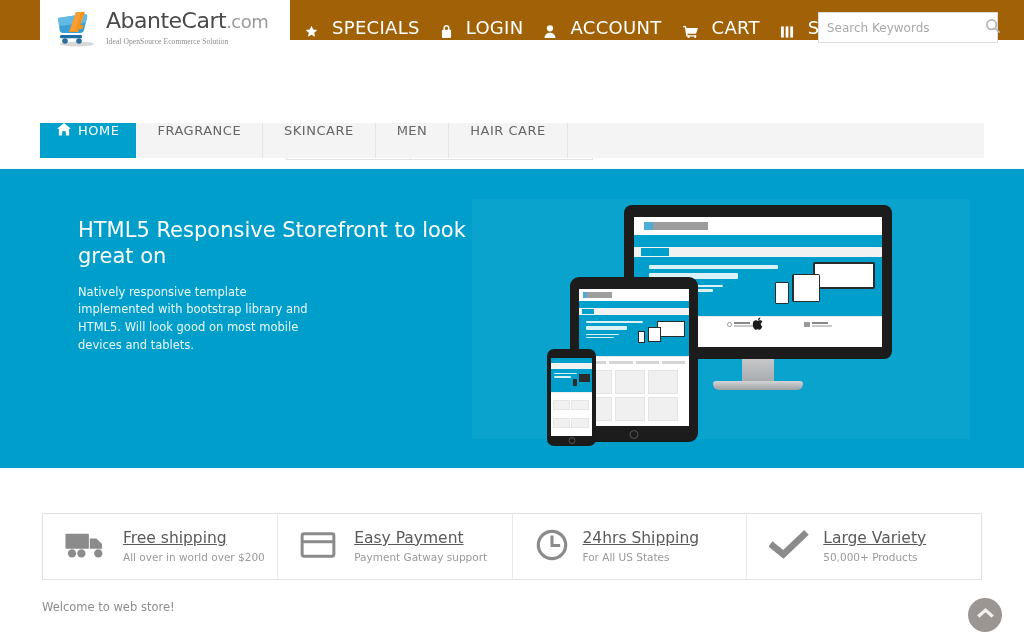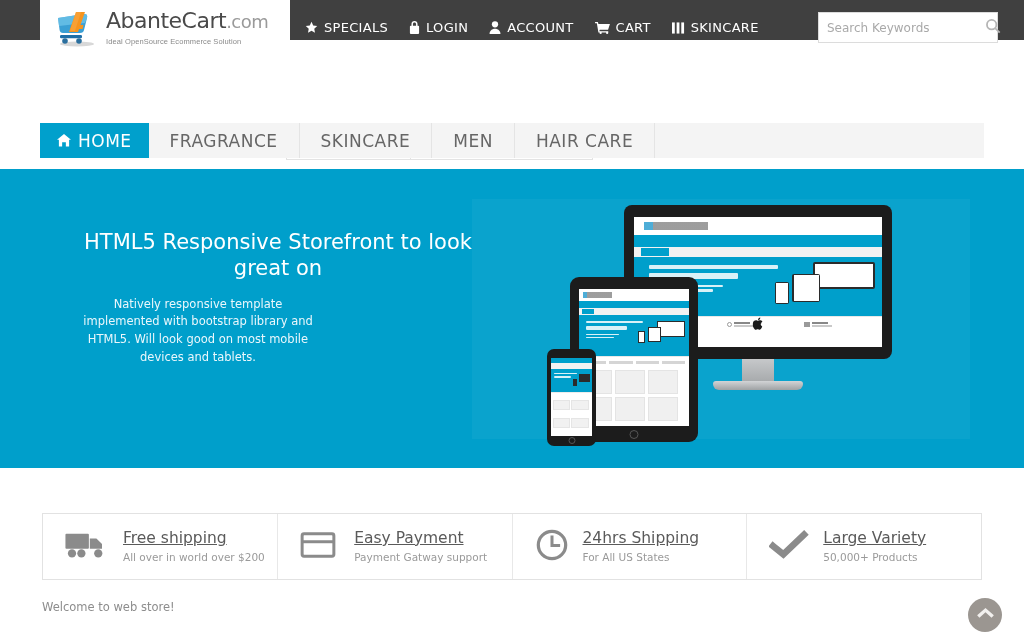--- a/index.html
+++ b/index.html
@@ -8,46 +8,46 @@
     font-family: "Liberation Sans", sans-serif;
     background: #ffffff;
     overflow: hidden;
   }
 
   .page { position: relative; width: 1024px; height: 640px; background: #fff; }
 
   
   .topbar {
     position: absolute; left: 0; top: 0; width: 1024px; height: 40px;
-    background: #404040;
+    background: #a16207;
   }
   .logo-plate {
     position: absolute; left: 40px; top: 0; width: 250px; height: 55px;
     background: #ffffff;
     display: flex; align-items: center; padding-left: 14px;
   }
   .logo-mark { width: 46px; height: 38px; position: relative; flex: 0 0 auto; }
   .logo-text-wrap { margin-left: 6px; }
   .logo-brand {
     font-size: 22px; letter-spacing: -0.5px; color: #4a4a4a;
     font-family: "DejaVu Sans", sans-serif; line-height: 1;
   }
   .logo-brand .dotcom { color: #9a9a9a; font-size: 18px; }
   .logo-tag {
     font-size: 7.5px; color: #8a8a8a; letter-spacing: 0.1px; margin-top: 5px;
-    font-family: Liberation Sans, sans-serif;
+    font-family: Liberation Serif, serif;
   }
 
   .topnav {
     position: absolute; left: 305px; top: 0; height: 55px;
     display: flex; align-items: center; gap: 21px;
   }
   .topnav a {
-    color: #ffffff; font-size: 13px; letter-spacing: 0.3px;
-    text-decoration: none; display: flex; align-items: center; gap: 6px;
+    color: #ffffff; font-size: 18px; letter-spacing: 0.3px;
+    text-decoration: none; display: flex; align-items: flex-end; gap: 14px;
     font-family: "DejaVu Sans", sans-serif;
   }
   .topnav .ic { display: inline-block; line-height: 0; }
 
   .search-box {
     position: absolute; right: 26px; top: 12px; width: 180px; height: 31px;
     background: #fff; border: 1px solid #dcdcdc;
     display: flex; align-items: center;
   }
   .search-box input {
@@ -85,36 +85,36 @@
     width: 26px; height: 26px; background: #727272; border-radius: 3px;
     display: flex; align-items: center; justify-content: center; cursor: pointer;
   }
 
   
   .mainnav {
     position: absolute; left: 40px; top: 123px; width: 944px; height: 35px;
     background: #f4f4f4; display: flex; align-items: stretch;
   }
   .mainnav .item {
-    display: flex; align-items: center; justify-content: center; gap: 7px;
-    padding: 0 21px; font-size: 17px; color: #666; letter-spacing: 0.5px;
+    display: flex; justify-content: center; gap: 7px;
+    padding: 0 21px; font-size: 13px; color: #666; letter-spacing: 0.5px;
     border-right: 1px solid #e4e4e4; cursor: pointer;
     font-family: "DejaVu Sans", sans-serif;
   }
   .mainnav .item.active {
     background: #00a0cc; color: #fff; border-right: 0; padding: 0 17px;
   }
   .mainnav .spacer { flex: 1; }
 
   
   .hero {
     position: absolute; left: 0; top: 169px; width: 1024px; height: 299px;
     background: #009fcb; overflow: hidden;
   }
-  .hero-text { position: absolute; left: 78px; top: 60px; width: 400px; text-align: center; }
+  .hero-text { position: absolute; left: 78px; top: 48px; width: 400px; }
   .hero-h1 {
     color: #fff; font-size: 21px; font-weight: normal; line-height: 1.25;
     font-family: "DejaVu Sans", sans-serif;
   }
   .hero-h2 {
     color: #fff; font-size: 42px; font-weight: bold; line-height: 1.05;
     margin-top: 3px; letter-spacing: -0.5px;
     text-shadow: 2px 2px 3px rgba(0,0,0,0.18);
     font-family: "DejaVu Sans", sans-serif;
   }

